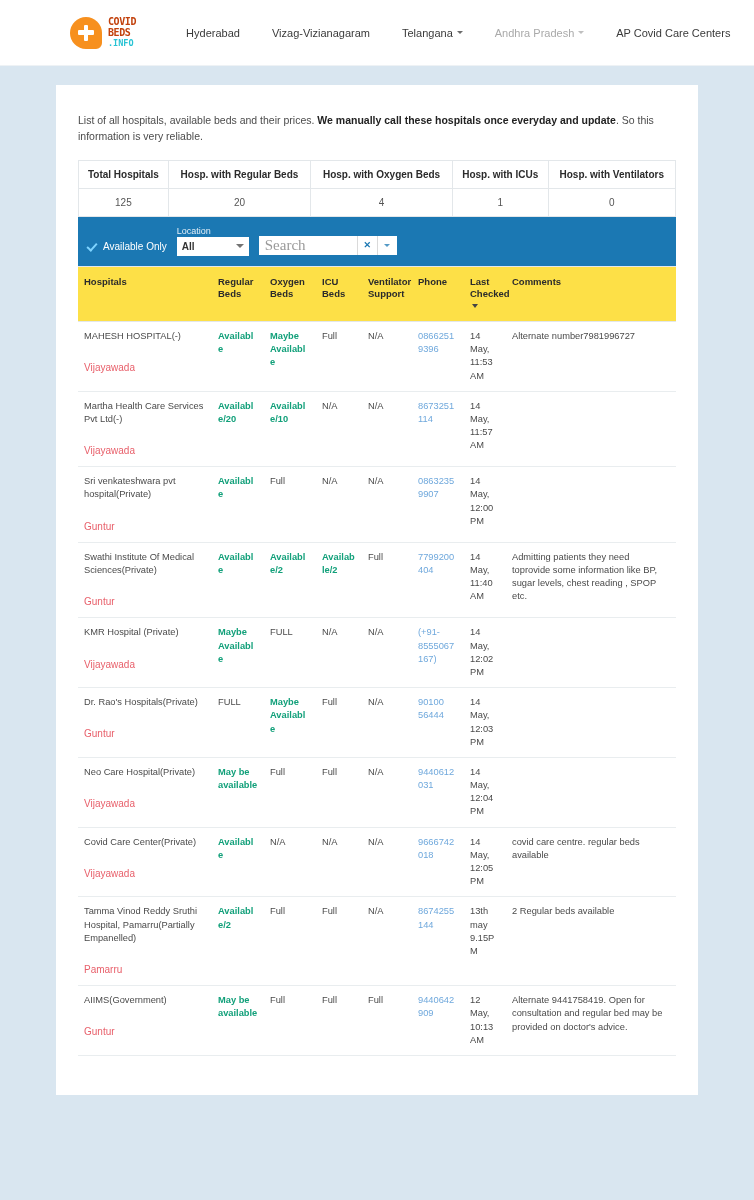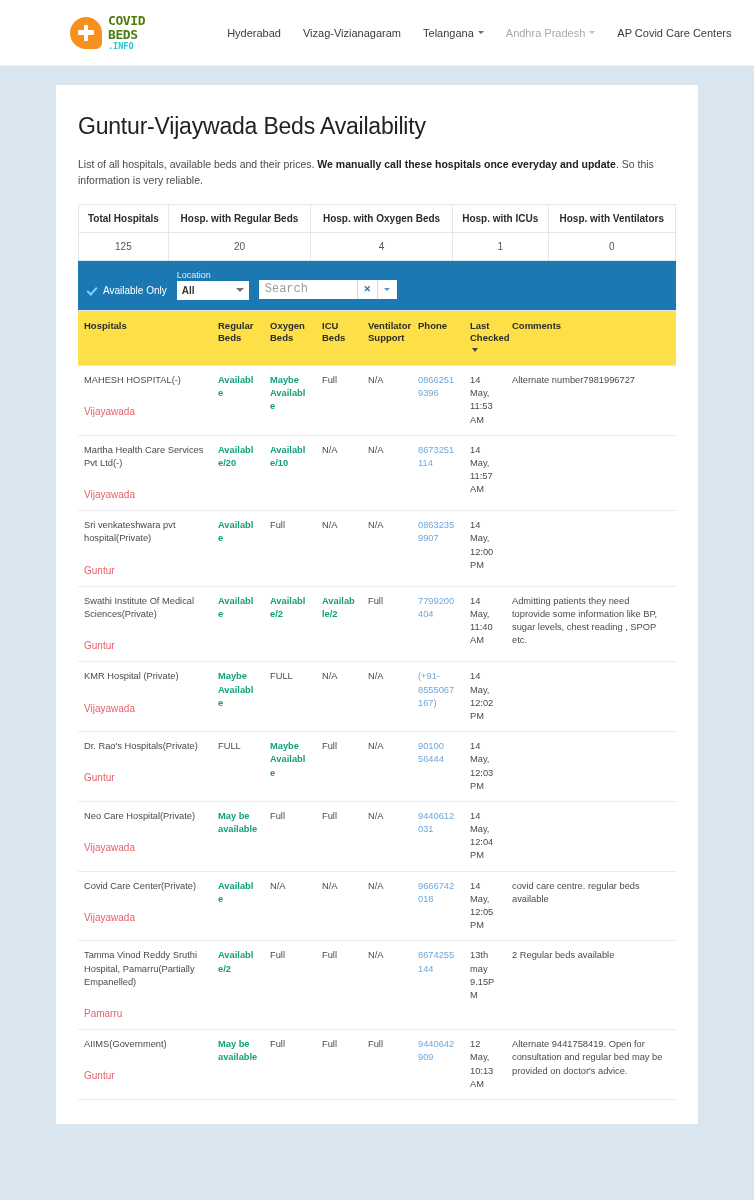--- a/index.html
+++ b/index.html
@@ -31,38 +31,38 @@
   .logo-badge:before, .logo-badge:after {
     content: ""; position: absolute; background: #fff; border-radius: 1px;
   }
   .logo-badge:before { width: 16px; height: 4.5px; left: 8px; top: 13.7px; }
   .logo-badge:after  { width: 4.5px; height: 16px; left: 13.7px; top: 8px; }
   .logo-text { line-height: 1; }
   .logo-l1, .logo-l2 {
     display: block;
     font-family: "DejaVu Sans Mono", monospace;
     font-weight: bold;
-    font-size: 13px;
+    font-size: 10px;
     letter-spacing: -0.4px;
-    color: #4d7c0f;
+    color: #c2410c;
   }
   .logo-l2 { margin-top: 1px; }
   .logo-l3 {
     display: block;
     font-family: "DejaVu Sans Mono", monospace;
     font-weight: bold;
     font-size: 8.5px;
     color: #28c3d4;
     margin-top: 1px;
   }
   .main-nav {
     display: flex;
     align-items: center;
-    gap: 22px;
-    margin-left: 82px;
+    gap: 32px;
+    margin-left: 50px;
   }
   .nav-item {
     font-size: 11px;
     color: #3a3a3a;
     white-space: nowrap;
     display: flex;
     align-items: center;
     gap: 4px;
     cursor: pointer;
   }
@@ -165,24 +165,24 @@
     font-weight: bold;
     cursor: pointer;
   }
   .select-box .caret-dn { margin-left: auto; border-top-color: #444; border-left-width: 4px; border-right-width: 4px; border-top-width: 4.5px;}
   .search-group { display: flex; align-items: stretch; padding-bottom: 1px; }
   .search-input {
     width: 98px;
     height: 19px;
     background: #fff;
     border: none;
-    font-size: 12px;
+    font-size: 15px;
     color: #333;
     padding: 0 6px;
-    font-family: Liberation Mono, monospace;
+    font-family: Liberation Serif, serif;
     outline: none;
   }
   .search-input::placeholder { color: #9a9a9a; }
   .search-btn {
     width: 20px; height: 19px;
     background: #fff;
     border-left: 1px solid #dadada;
     display: flex; align-items: center; justify-content: center;
     font-size: 9px; color: #1b78b3; font-weight: bold;
     cursor: pointer;
@@ -268,21 +268,20 @@
     <div class="nav-item">
         <span>AP Covid Care Centers</span>
       </div>
 
   </nav>
 </div>
 
 <div class="page-area">
   <div class="content-card">
 
-    <h1 class="page-title">Guntur-Vijaywada Beds Availability</h1>
 
     <p class="lede">
       <span>List of all hospitals, available beds and their prices. </span><b>We manually call these hospitals once everyday and update</b><span>. So this information is very reliable.</span>
     </p>
 
 
     <table class="summary">
       <thead>
         <tr>
           <th>Total Hospitals</th>

